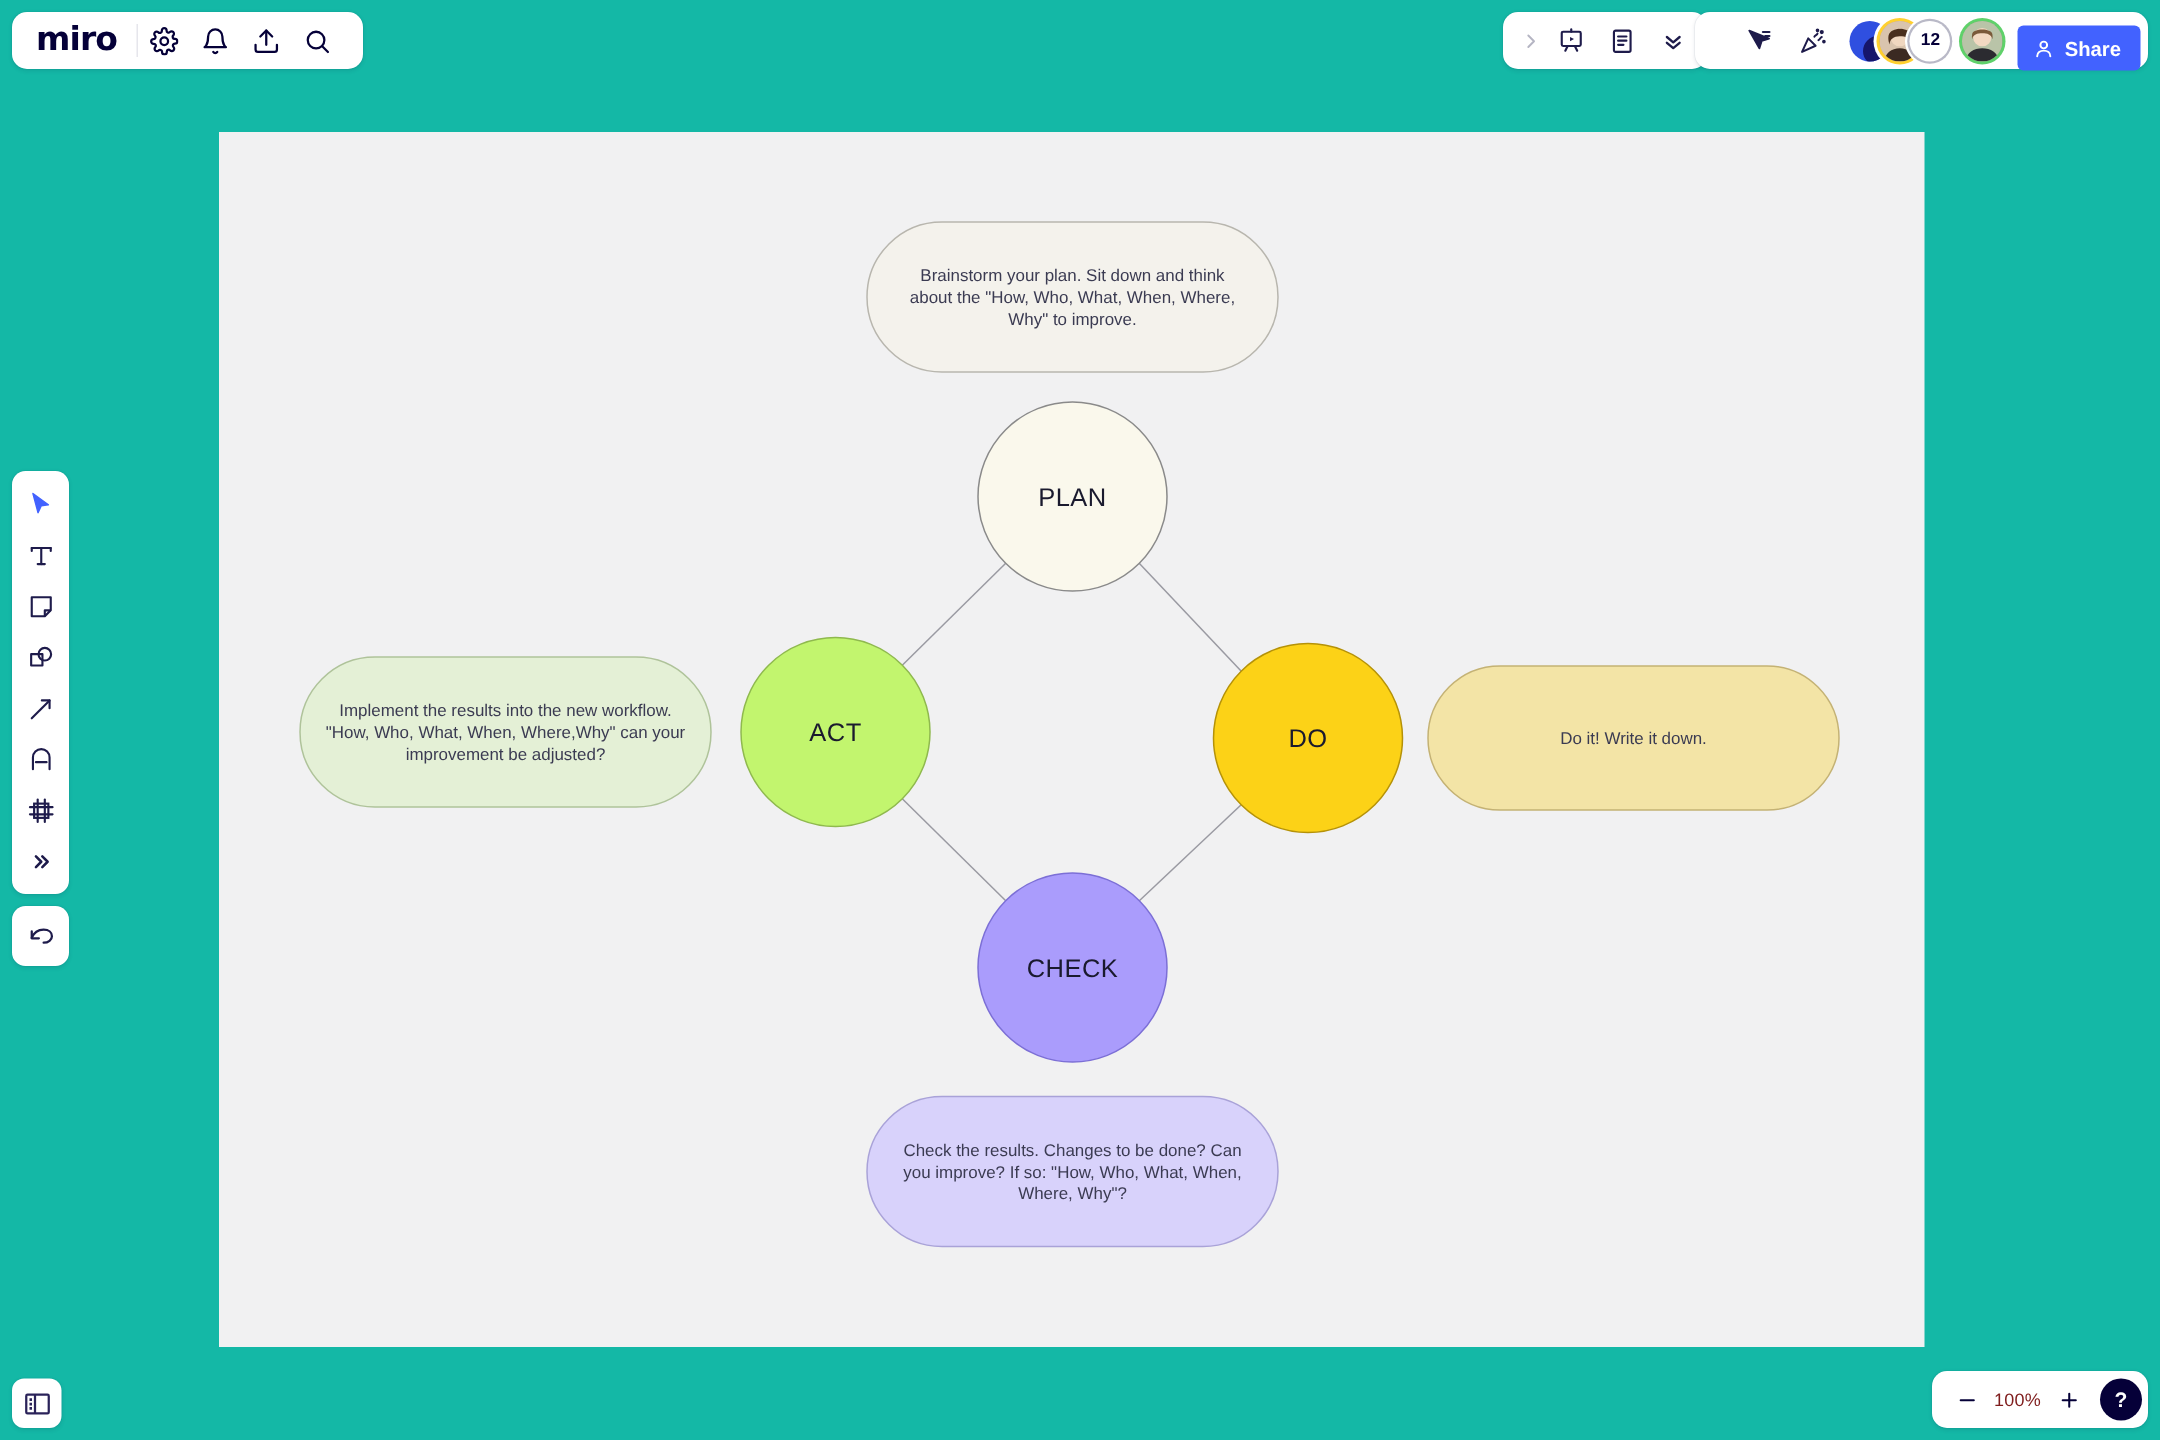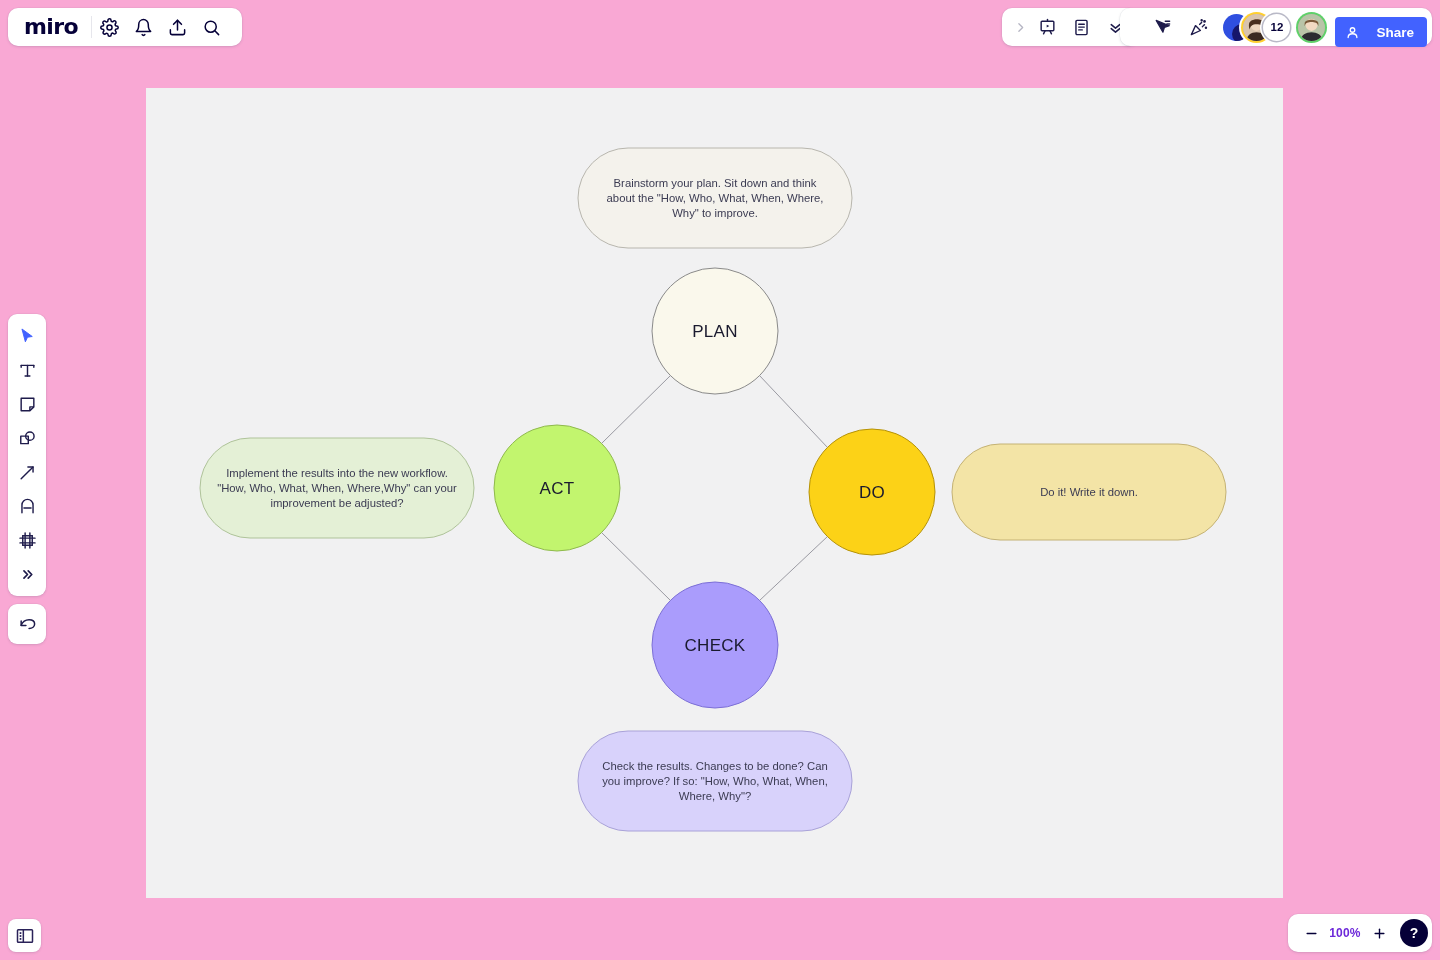--- a/index.html
+++ b/index.html
@@ -7,21 +7,21 @@
     width: 1440px; height: 960px;
     font-family: "Liberation Sans", sans-serif;
     background: #efeef3;
     overflow: hidden;
   }
   #app { position: relative; width: 1440px; height: 960px; }
 
   
   #canvas {
     position: absolute; inset: 0;
-    background: #f9a8d4;
+    background: #14b8a6;
   }
   #frame {
     position: absolute;
     left: 146px; top: 88px;
     width: 1137px; height: 810px;
     background: #f1f1f2;
   }
 
   
   #diagram { position: absolute; left: 0; top: 0; width: 1440px; height: 960px; }
@@ -82,21 +82,21 @@
   .av-ring-green  { box-shadow: 0 0 0 2px #5fd16a, 0 0 0 4px #fff; background:#8ea77d; margin-left: 8px; }
   .av-count {
     background: #fff; color: #050038;
     box-shadow: 0 0 0 1.5px #b9b9c7, 0 0 0 3px #fff;
     font-family: "Liberation Sans", sans-serif;
     font-size: 11.5px; font-weight: 700;
   }
   .face { width: 100%; height: 100%; display: block; }
 
   #share-btn {
-    display: flex; align-items: center; gap: 16px;
+    display: flex; align-items: center; gap: 6px;
     background: #4262ff; color: #fff;
     border: none; border-radius: 4px;
     height: 30px; padding: 0 13px 0 10px;
     font-family: "Liberation Sans", sans-serif;
     font-size: 13.5px; font-weight: 700;
     cursor: pointer;
     margin-top: 10px;
   }
 
   
@@ -137,21 +137,21 @@
     background: #fff; border-radius: 10px;
     box-shadow: 0 1px 3px rgba(9,30,66,.12), 0 0 0 .5px rgba(9,30,66,.05);
     display: flex; align-items: center; gap: 2px;
     padding: 0 4px 0 10px;
   }
   .zbtn {
     width: 26px; height: 26px; display: flex; align-items: center; justify-content: center;
     cursor: pointer; border-radius: 5px; color: #050038;
   }
   #zoom-level {
-    font-size: 12px; font-weight: 700; color: #6d28d9;
+    font-size: 12px; font-weight: 400; color: #7f1d1d;
     min-width: 38px; text-align: center; letter-spacing: .2px;
   }
   #help-btn {
     width: 28px; height: 28px; border-radius: 50%;
     background: #050038; color: #fff;
     display: flex; align-items: center; justify-content: center;
     font-size: 14px; font-weight: 700; cursor: pointer;
     margin-left: 6px;
   }
 

